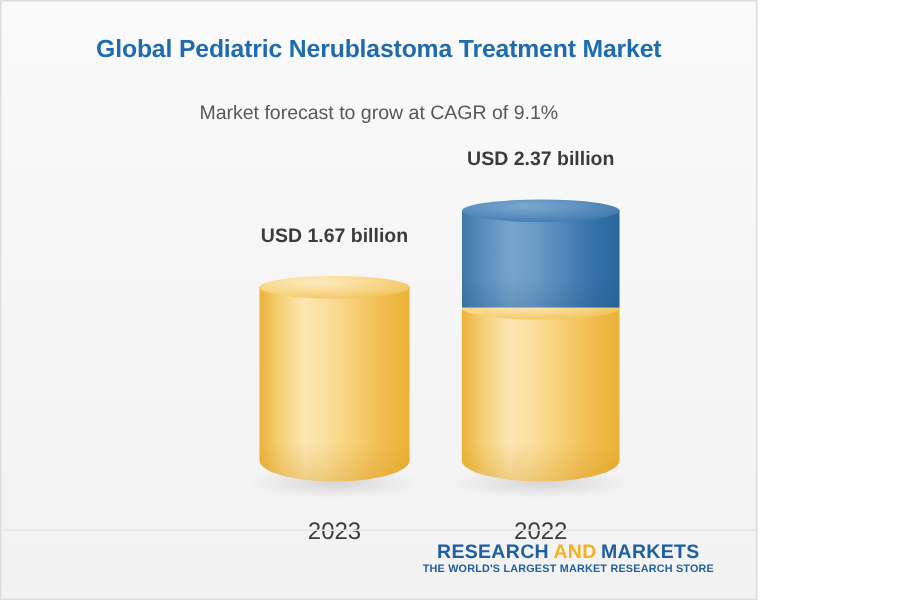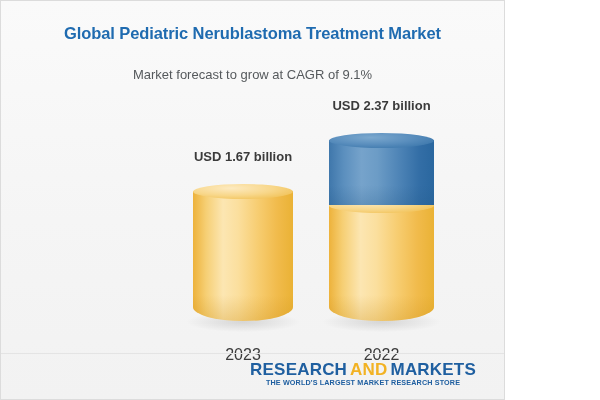--- a/index.html
+++ b/index.html
@@ -166,21 +166,21 @@
     font-size: 10.5px;
     color: #8c8c8c;
   }
   #logo {
     position: absolute;
     right: 28px;
     top: 360px;
     text-align: center;
   }
   #logo-wordmark {
-    font-size: 17px;
+    font-size: 13px;
     font-weight: bold;
     letter-spacing: 0.2px;
     line-height: 1;
     white-space: nowrap;
   }
   .logo-blue { color: #1f5fa0; }
   .logo-gold { color: #f2b223; }
   #logo-tagline {
     margin-top: 0;
     font-size: 7.2px;
@@ -194,38 +194,38 @@
 <body>
 
 <div id="canvas">
 
   <div id="chart-title">Global Pediatric Nerublastoma Treatment Market</div>
 
   <div id="chart-subtitle">Market forecast to grow at CAGR of 9.1%</div>
 
   <div id="plot">
 
-    <div class="bar-group" style="left:172px; width:100px; height:265px;margin-left:20px;">
+    <div class="bar-group" style="left:172px; width:100px; height:265px;">
 
       <div class="value-label" style="top:68px;">USD 1.67 billion</div>
 
       <div class="base-shadow" style="left:-6px; width:112px; height:20px; bottom:14px;"></div>
 
       <div class="cylinder yellow" style="width:100px; height:130px; bottom:25px;">
         <div class="seg" style="top:0; height:100%;">
           <div class="seg-body" style="border-radius:0 0 50% 50%/0 0 14px 14px;"></div>
           <div class="seg-bottom-shade" style="border-radius:0 0 50% 50%/0 0 14px 14px;"></div>
           <div class="seg-cap" style="top:-7px; height:15px;"></div>
         </div>
       </div>
 
       <div class="axis-label" style="bottom:-18px;">2023</div>
     </div>
 
-    <div class="bar-group" style="left:328px; width:105px; height:265px;text-align:center;">
+    <div class="bar-group" style="left:307px; width:105px; height:265px;text-align:center;">
 
       <div class="value-label" style="top:17px;">USD 2.37 billion</div>
 
       <div class="base-shadow" style="left:-6px; width:117px; height:20px; bottom:14px;"></div>
 
       <div class="cylinder" style="width:105px; height:181px; bottom:25px;">
 
         <div class="seg yellow" style="bottom:0; height:116px;">
           <div class="seg-body" style="border-radius:0 0 50% 50%/0 0 14px 14px;"></div>
           <div class="seg-bottom-shade" style="border-radius:0 0 50% 50%/0 0 14px 14px;"></div>

